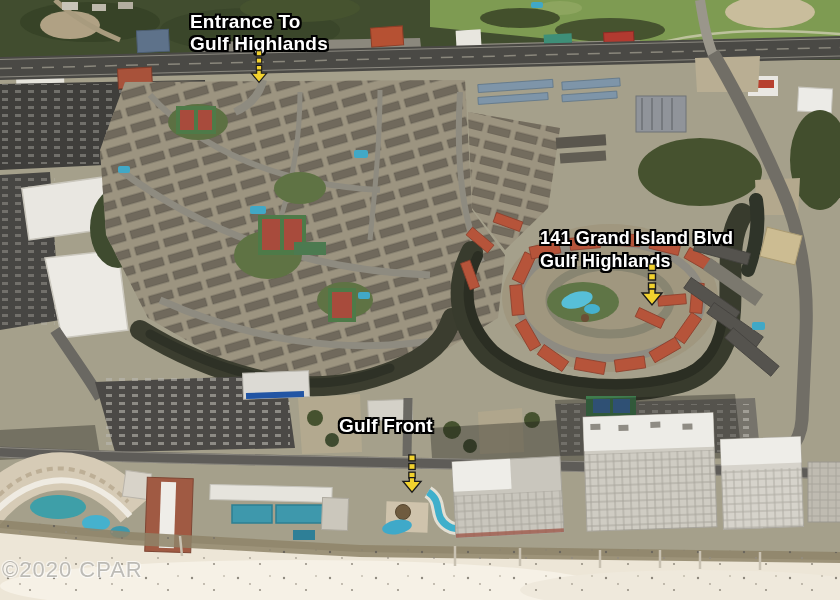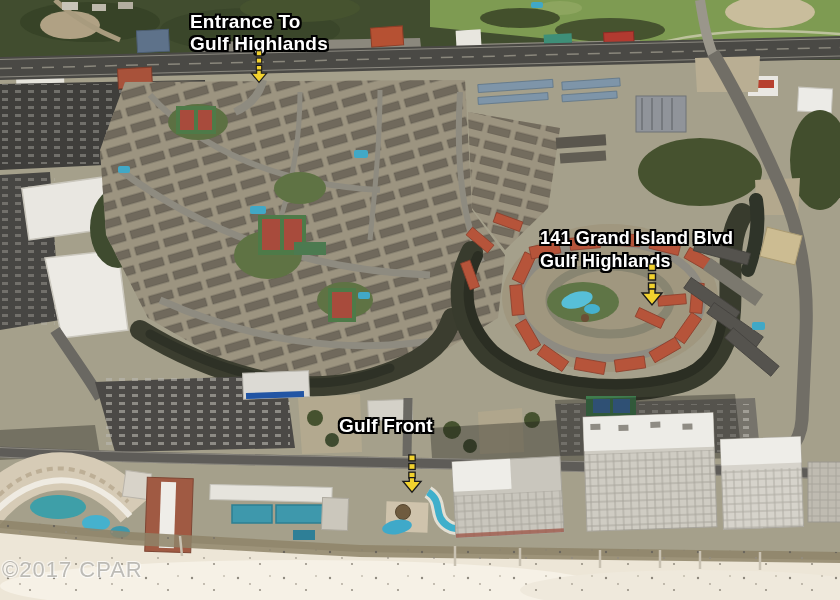--- a/index.html
+++ b/index.html
@@ -354,15 +354,15 @@
 </div>
 <svg class="arrow arr-pool" width="26" height="40" viewBox="0 0 28 44">
   <g stroke="#1A1A1A" stroke-width="1.4" fill="#F2D22E">
     <rect x="10.5" y="1" width="7" height="6.5"></rect>
     <rect x="10.5" y="10.5" width="7" height="6.5"></rect>
     <rect x="10.5" y="20" width="7" height="6.5"></rect>
     <polygon points="4,30 11,30 11,26 17,26 17,30 24,30 14,42"></polygon>
   </g>
 </svg>
 
-<div class="watermark">©2017 CPAR</div>
+<div class="watermark">©2020 CPAR</div>
 
 </div>
 
 </body></html>

